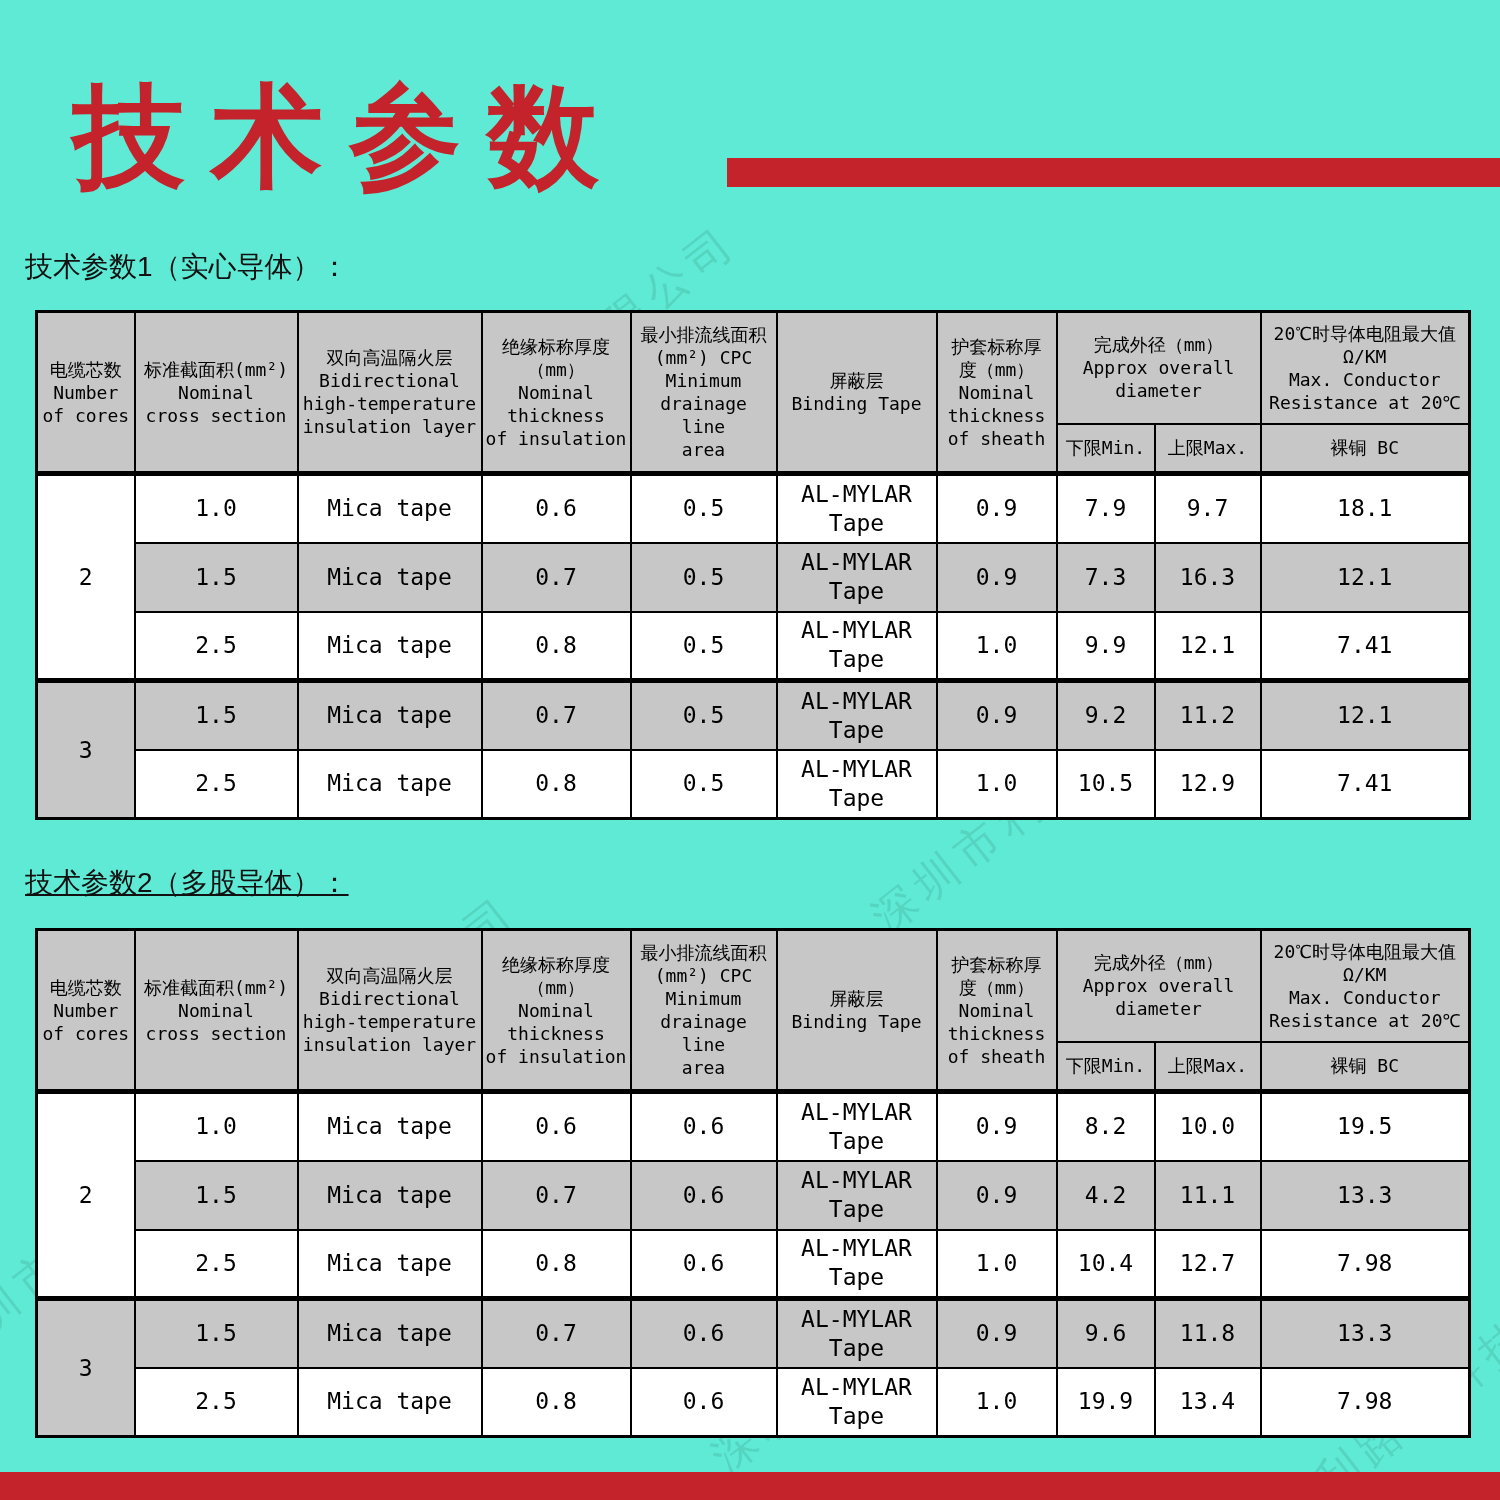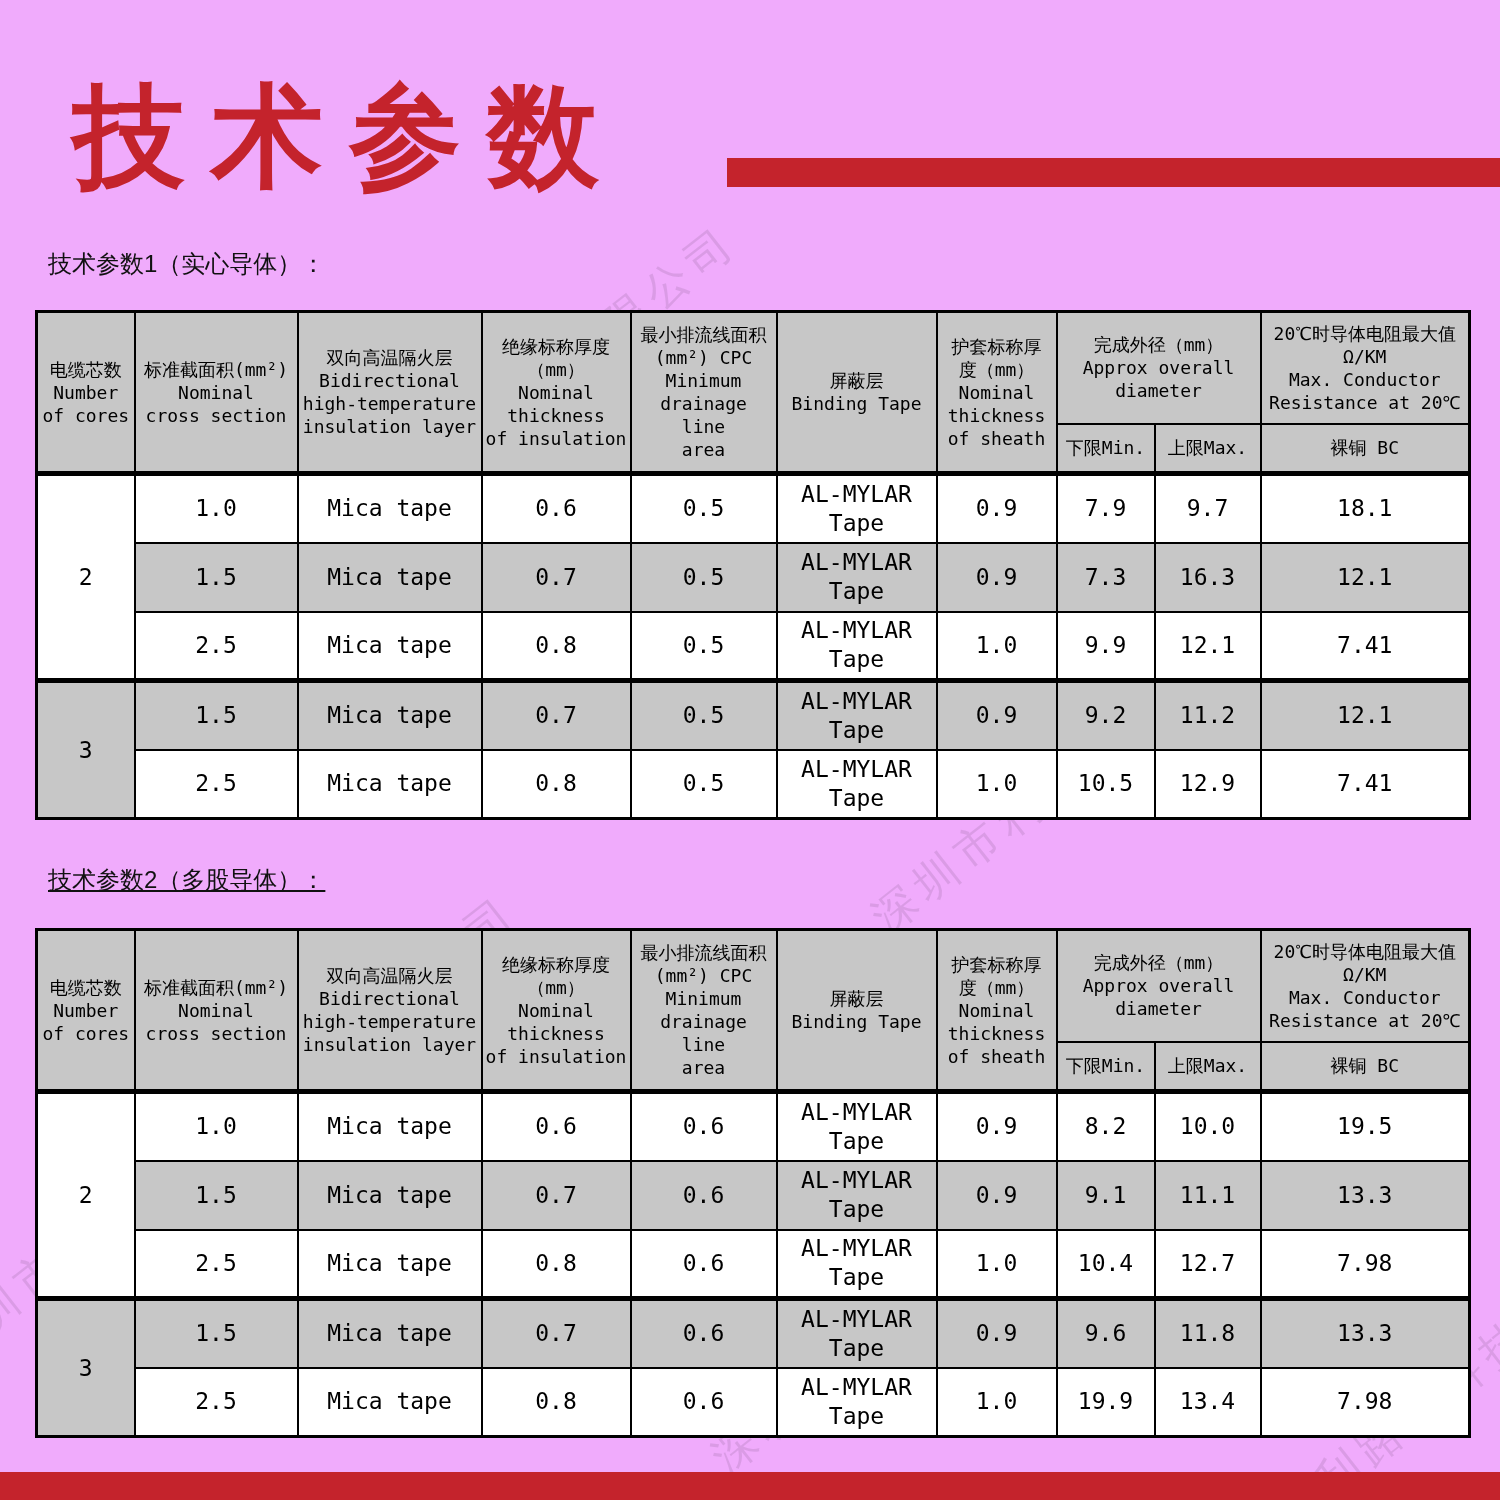--- a/index.html
+++ b/index.html
@@ -1,26 +1,26 @@
 <!DOCTYPE html>
 <html><head>
 <meta charset="utf-8">
 <style>
   html,body{margin:0;padding:0;background:#fff;}
-  #page{position:relative;width:1500px;height:1500px;background:#f0abfc;overflow:hidden;
+  #page{position:relative;width:1500px;height:1500px;background:#5eead4;overflow:hidden;
         font-family:"Liberation Sans","DejaVu Sans",sans-serif;color:#000;}
 
   
   .page-title{position:absolute;left:73px;top:62px;font-size:112px;font-weight:bold;
               letter-spacing:26px;color:#c4232c;white-space:nowrap;}
   .accent-bar{position:absolute;left:727px;top:158px;width:773px;height:29px;background:#c4232c;}
   .footer-bar{position:absolute;left:0;top:1472px;width:1500px;height:28px;background:#c4232c;}
 
   
-  .section-label{position:absolute;left:48px;font-size:24px;font-weight:500;color:#111;white-space:nowrap;}
+  .section-label{position:absolute;left:25px;font-size:28px;font-weight:500;color:#111;white-space:nowrap;}
   #section1{top:248px;}
   #section2{top:864px;text-decoration:underline;}
 
   
   .wm{position:absolute;font-size:44px;letter-spacing:8px;color:rgba(0,0,0,0.09);
       white-space:nowrap;transform:rotate(-38deg);transform-origin:0 0;pointer-events:none;}
 
   
   table.spec{position:absolute;left:35px;width:1433px;border-collapse:collapse;table-layout:fixed;
              border:3px solid #000;
@@ -251,21 +251,21 @@
         <td>19.5</td>
       </tr>
       <tr class="r-gray">
         <td>1.5</td>
         <td>Mica tape</td>
         <td>0.7</td>
         <td>0.6</td>
         <td>AL-MYLAR
 Tape</td>
         <td>0.9</td>
-        <td>9.1</td>
+        <td>4.2</td>
         <td>11.1</td>
         <td>13.3</td>
       </tr>
       <tr class="r-white">
         <td>2.5</td>
         <td>Mica tape</td>
         <td>0.8</td>
         <td>0.6</td>
         <td>AL-MYLAR
 Tape</td>

